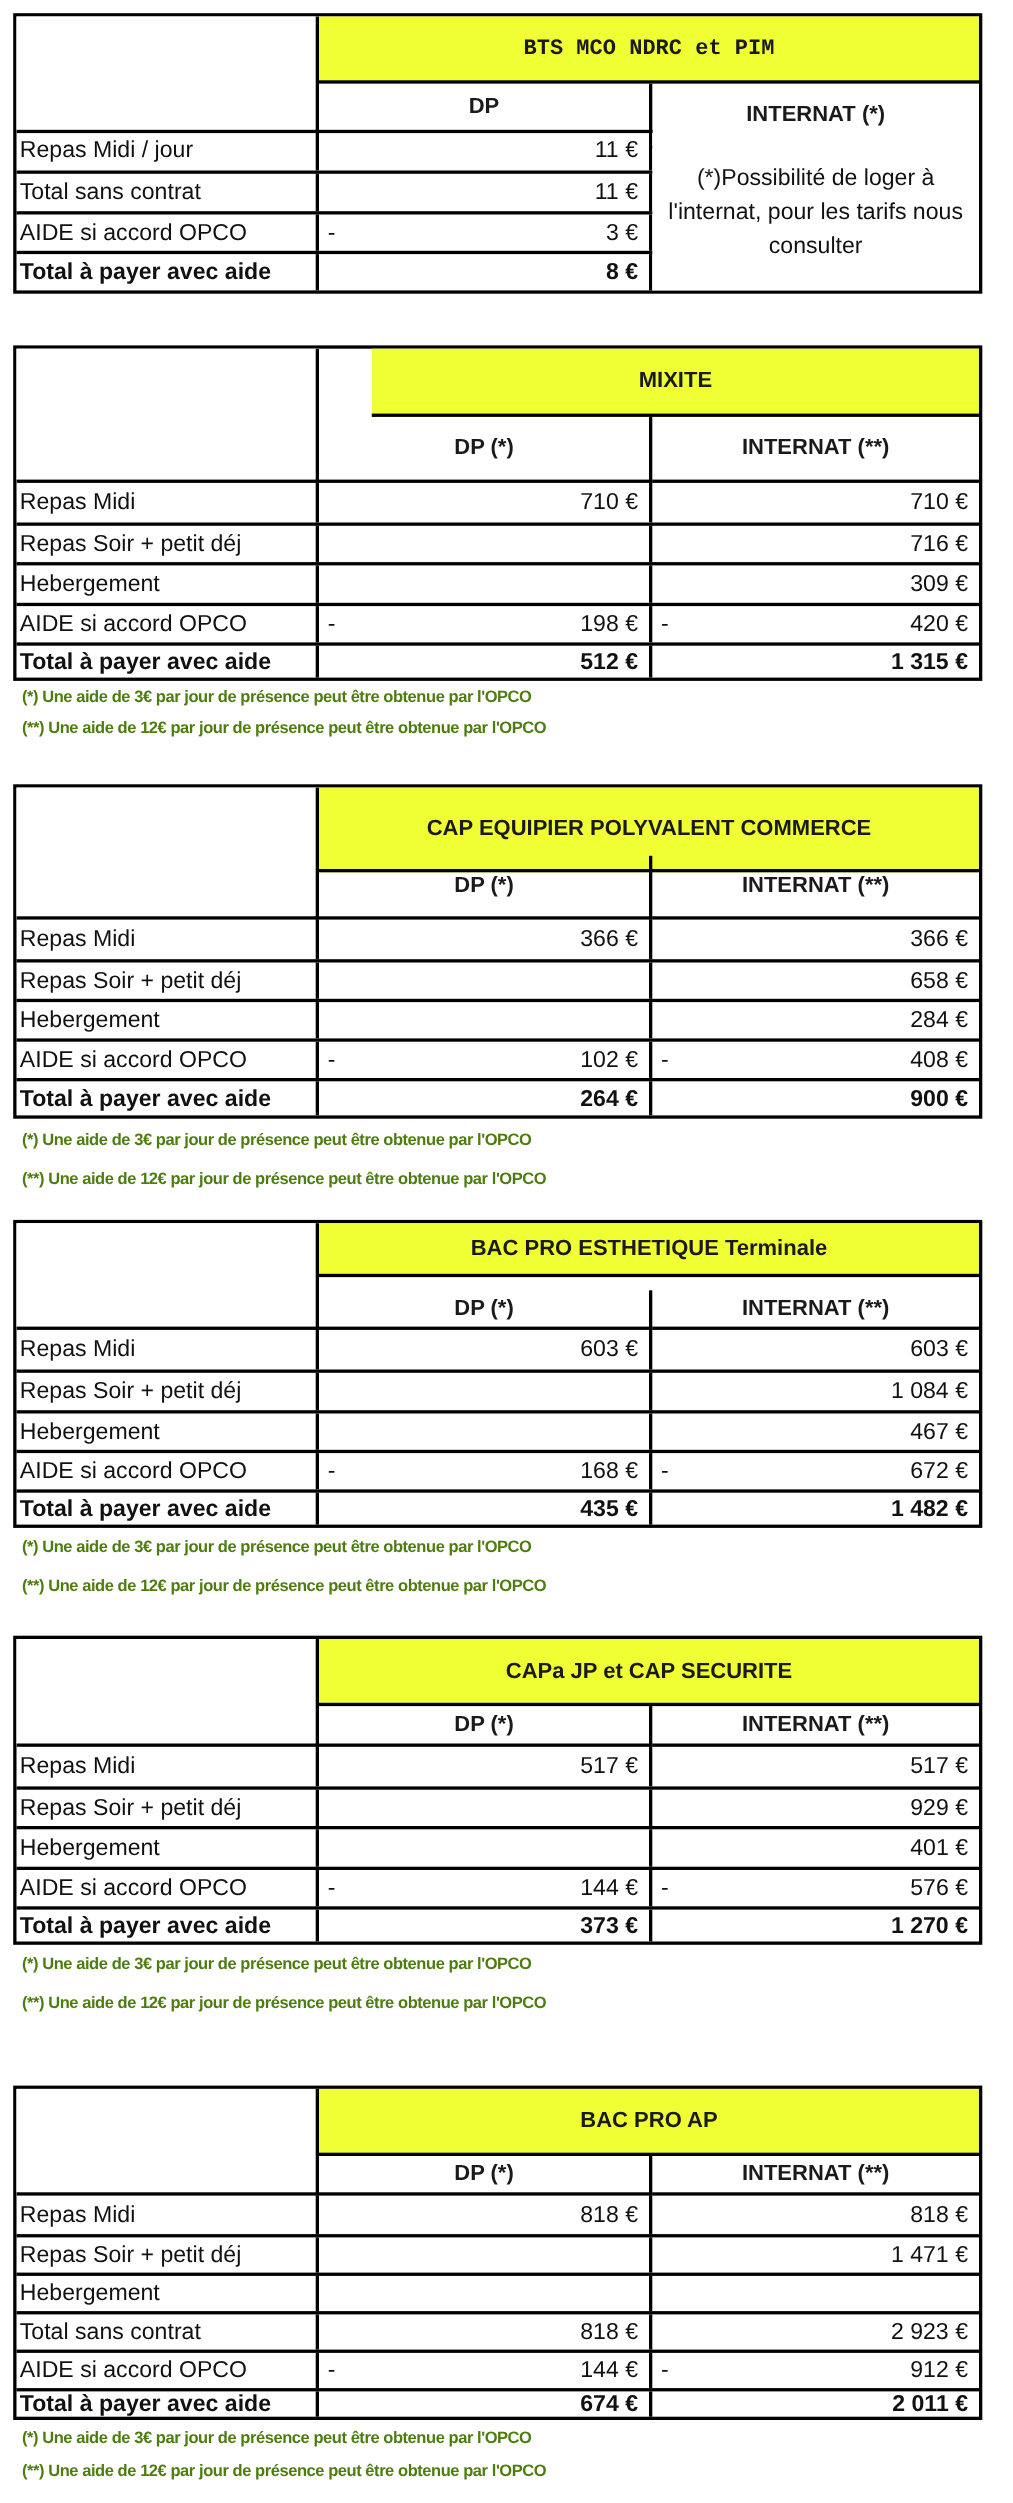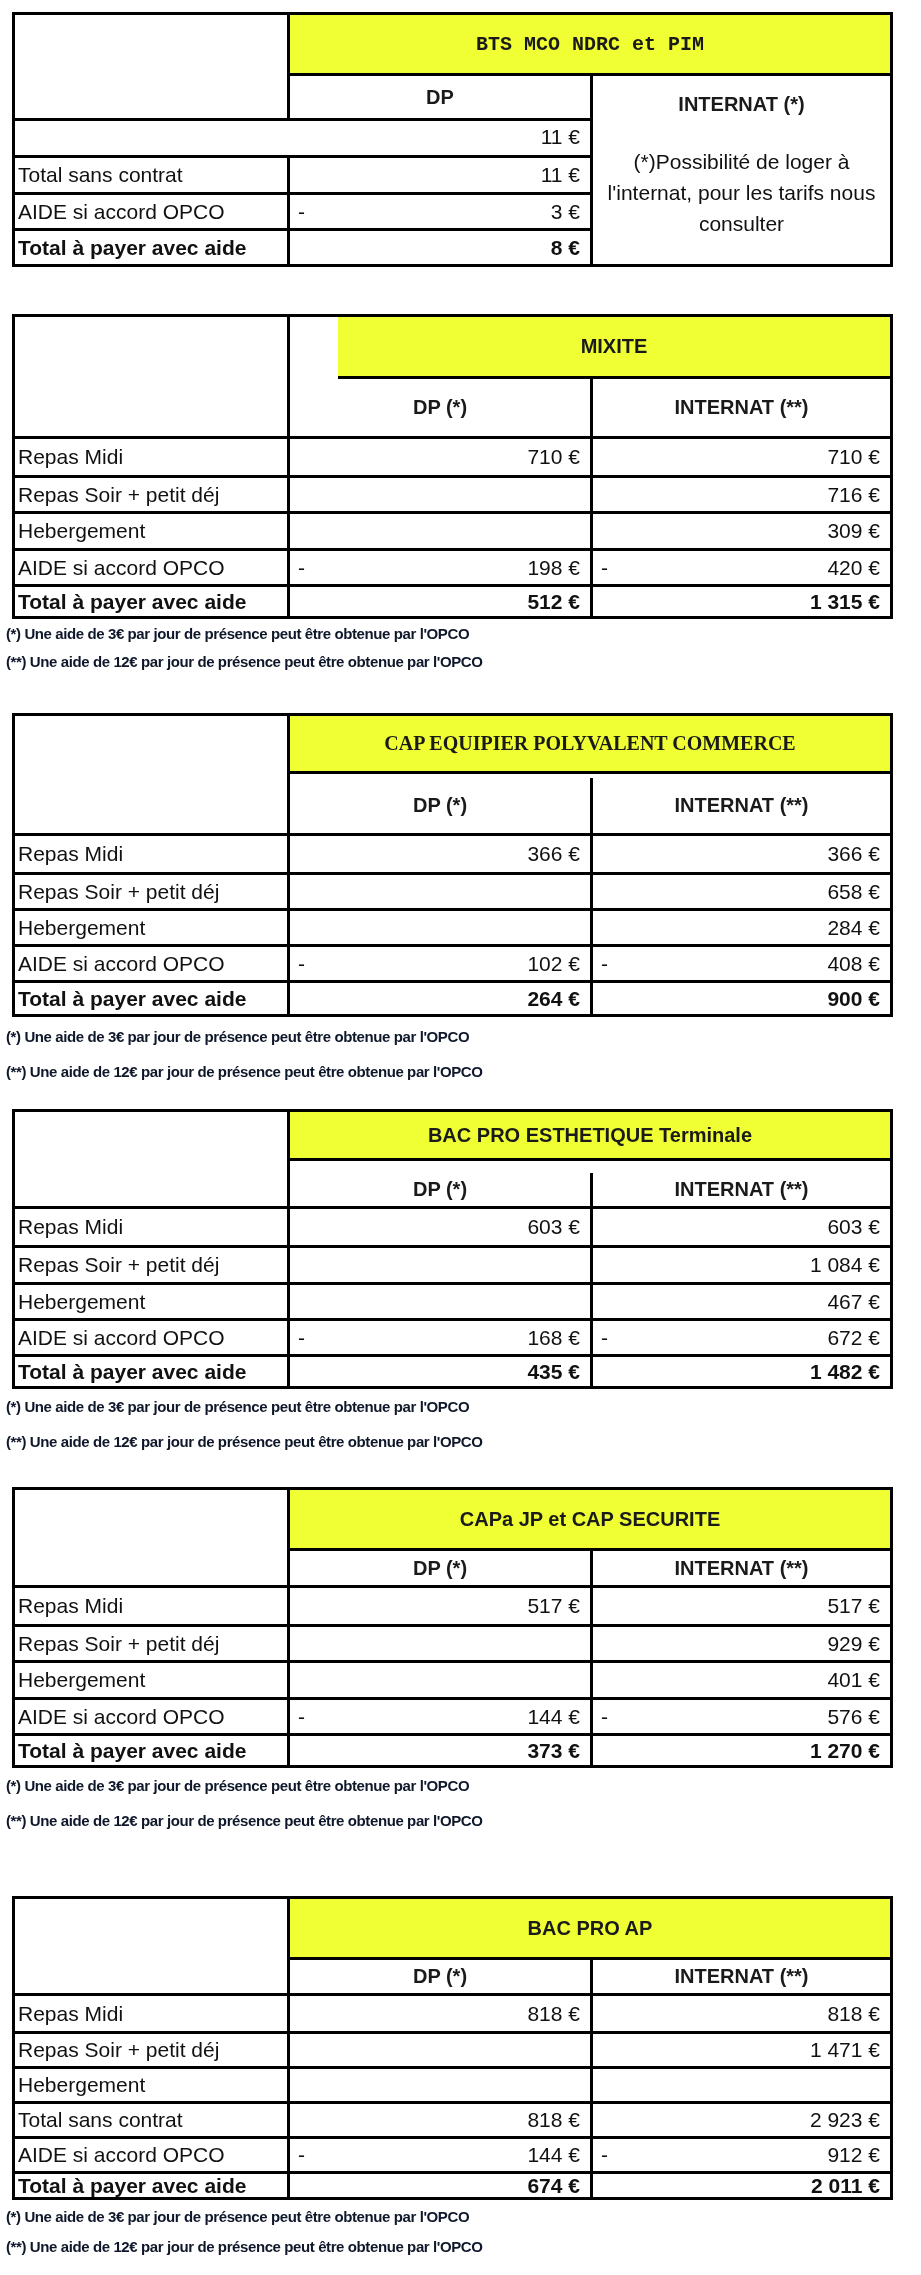--- a/index.html
+++ b/index.html
@@ -23,34 +23,35 @@
   .cell { position: absolute; top: 0; bottom: 0; box-sizing: border-box;
           display: flex; align-items: center; font-size: 21px; }
   .cell.label { left: 0; width: 275px; padding-left: 3px; border-right: 3px solid #000; white-space: nowrap; }
   .cell.dp { left: 275px; width: 303px; border-right: 3px solid #000; justify-content: flex-end; padding-right: 10px; }
   .cell.int { left: 578px; right: 0; justify-content: flex-end; padding-right: 10px; }
   .minus { position: absolute; left: 8px; }
   .bold { font-weight: bold; }
   .note-cell { position: absolute; left: 578px; right: 0; box-sizing: border-box; background: #fff;
                display: flex; align-items: center; justify-content: center; text-align: center;
                font-size: 21px; line-height: 31px; padding: 0 6px; }
-  .footnote { position: absolute; left: 6px; font-size: 15px; font-weight: bold;
+  .footnote { position: absolute; left: 20px; font-size: 15px; font-weight: bold;
               font-family: "Liberation Sans Narrow", "Liberation Sans", sans-serif;
-              letter-spacing: -0.4px; color: #0f172a; white-space: nowrap; }
+              letter-spacing: -0.4px; color: #4d7c0f; white-space: nowrap; }
 </style>
 </head>
 <body>
 
 <div class="tbl" style="top:12px;height:255px;">
   <div class="corner" style="height:106px;"></div>
   <div class="title" style="height:61px;font-family:Liberation Mono, monospace;">BTS MCO NDRC et PIM</div>
   <div class="colhead dp" style="top:61px;height:45px;">DP</div>
   <div class="colhead int" style="top:61px;height:59px;">INTERNAT (*)</div>
 
   <div class="row" style="top:103px;height:37px;border-top:none;">
+    <div class="cell label">Repas Midi / jour</div>
     <div class="cell dp">11 €</div>
   </div>
   <div class="row" style="top:140px;height:37px;">
     <div class="cell label">Total sans contrat</div>
     <div class="cell dp">11 €</div>
   </div>
   <div class="row" style="top:177px;height:36px;">
     <div class="cell label">AIDE si accord OPCO</div>
     <div class="cell dp">
       <span class="minus">-</span>
@@ -100,21 +101,21 @@
     <div class="cell label bold">Total à payer avec aide</div>
     <div class="cell dp bold">512 €</div>
     <div class="cell int bold">1 315 €</div>
   </div>
 </div>
 <div class="footnote" style="top:625px;">(*) Une aide de 3€ par jour de présence peut être obtenue par l'OPCO</div>
 <div class="footnote" style="top:653px;">(**) Une aide de 12€ par jour de présence peut être obtenue par l'OPCO</div>
 
 <div class="tbl" style="top:713px;height:304px;">
   <div class="corner" style="height:120px;"></div>
-  <div class="title" style="height:58px;font-family:Liberation Serif, serif;">CAP EQUIPIER POLYVALENT COMMERCE</div>
+  <div class="title" style="height:77px;">CAP EQUIPIER POLYVALENT COMMERCE</div>
   <div class="colhead dp" style="top:62px;height:58px;">DP (*)</div>
   <div class="colhead int" style="top:62px;height:58px;">INTERNAT (**)</div>
 
   <div class="row" style="top:120px;height:36px;border-top:none;">
     <div class="cell label">Repas Midi</div>
     <div class="cell dp">366 €</div>
     <div class="cell int">366 €</div>
   </div>
   <div class="row" style="top:156px;height:36px;">
     <div class="cell label">Repas Soir + petit déj</div>

